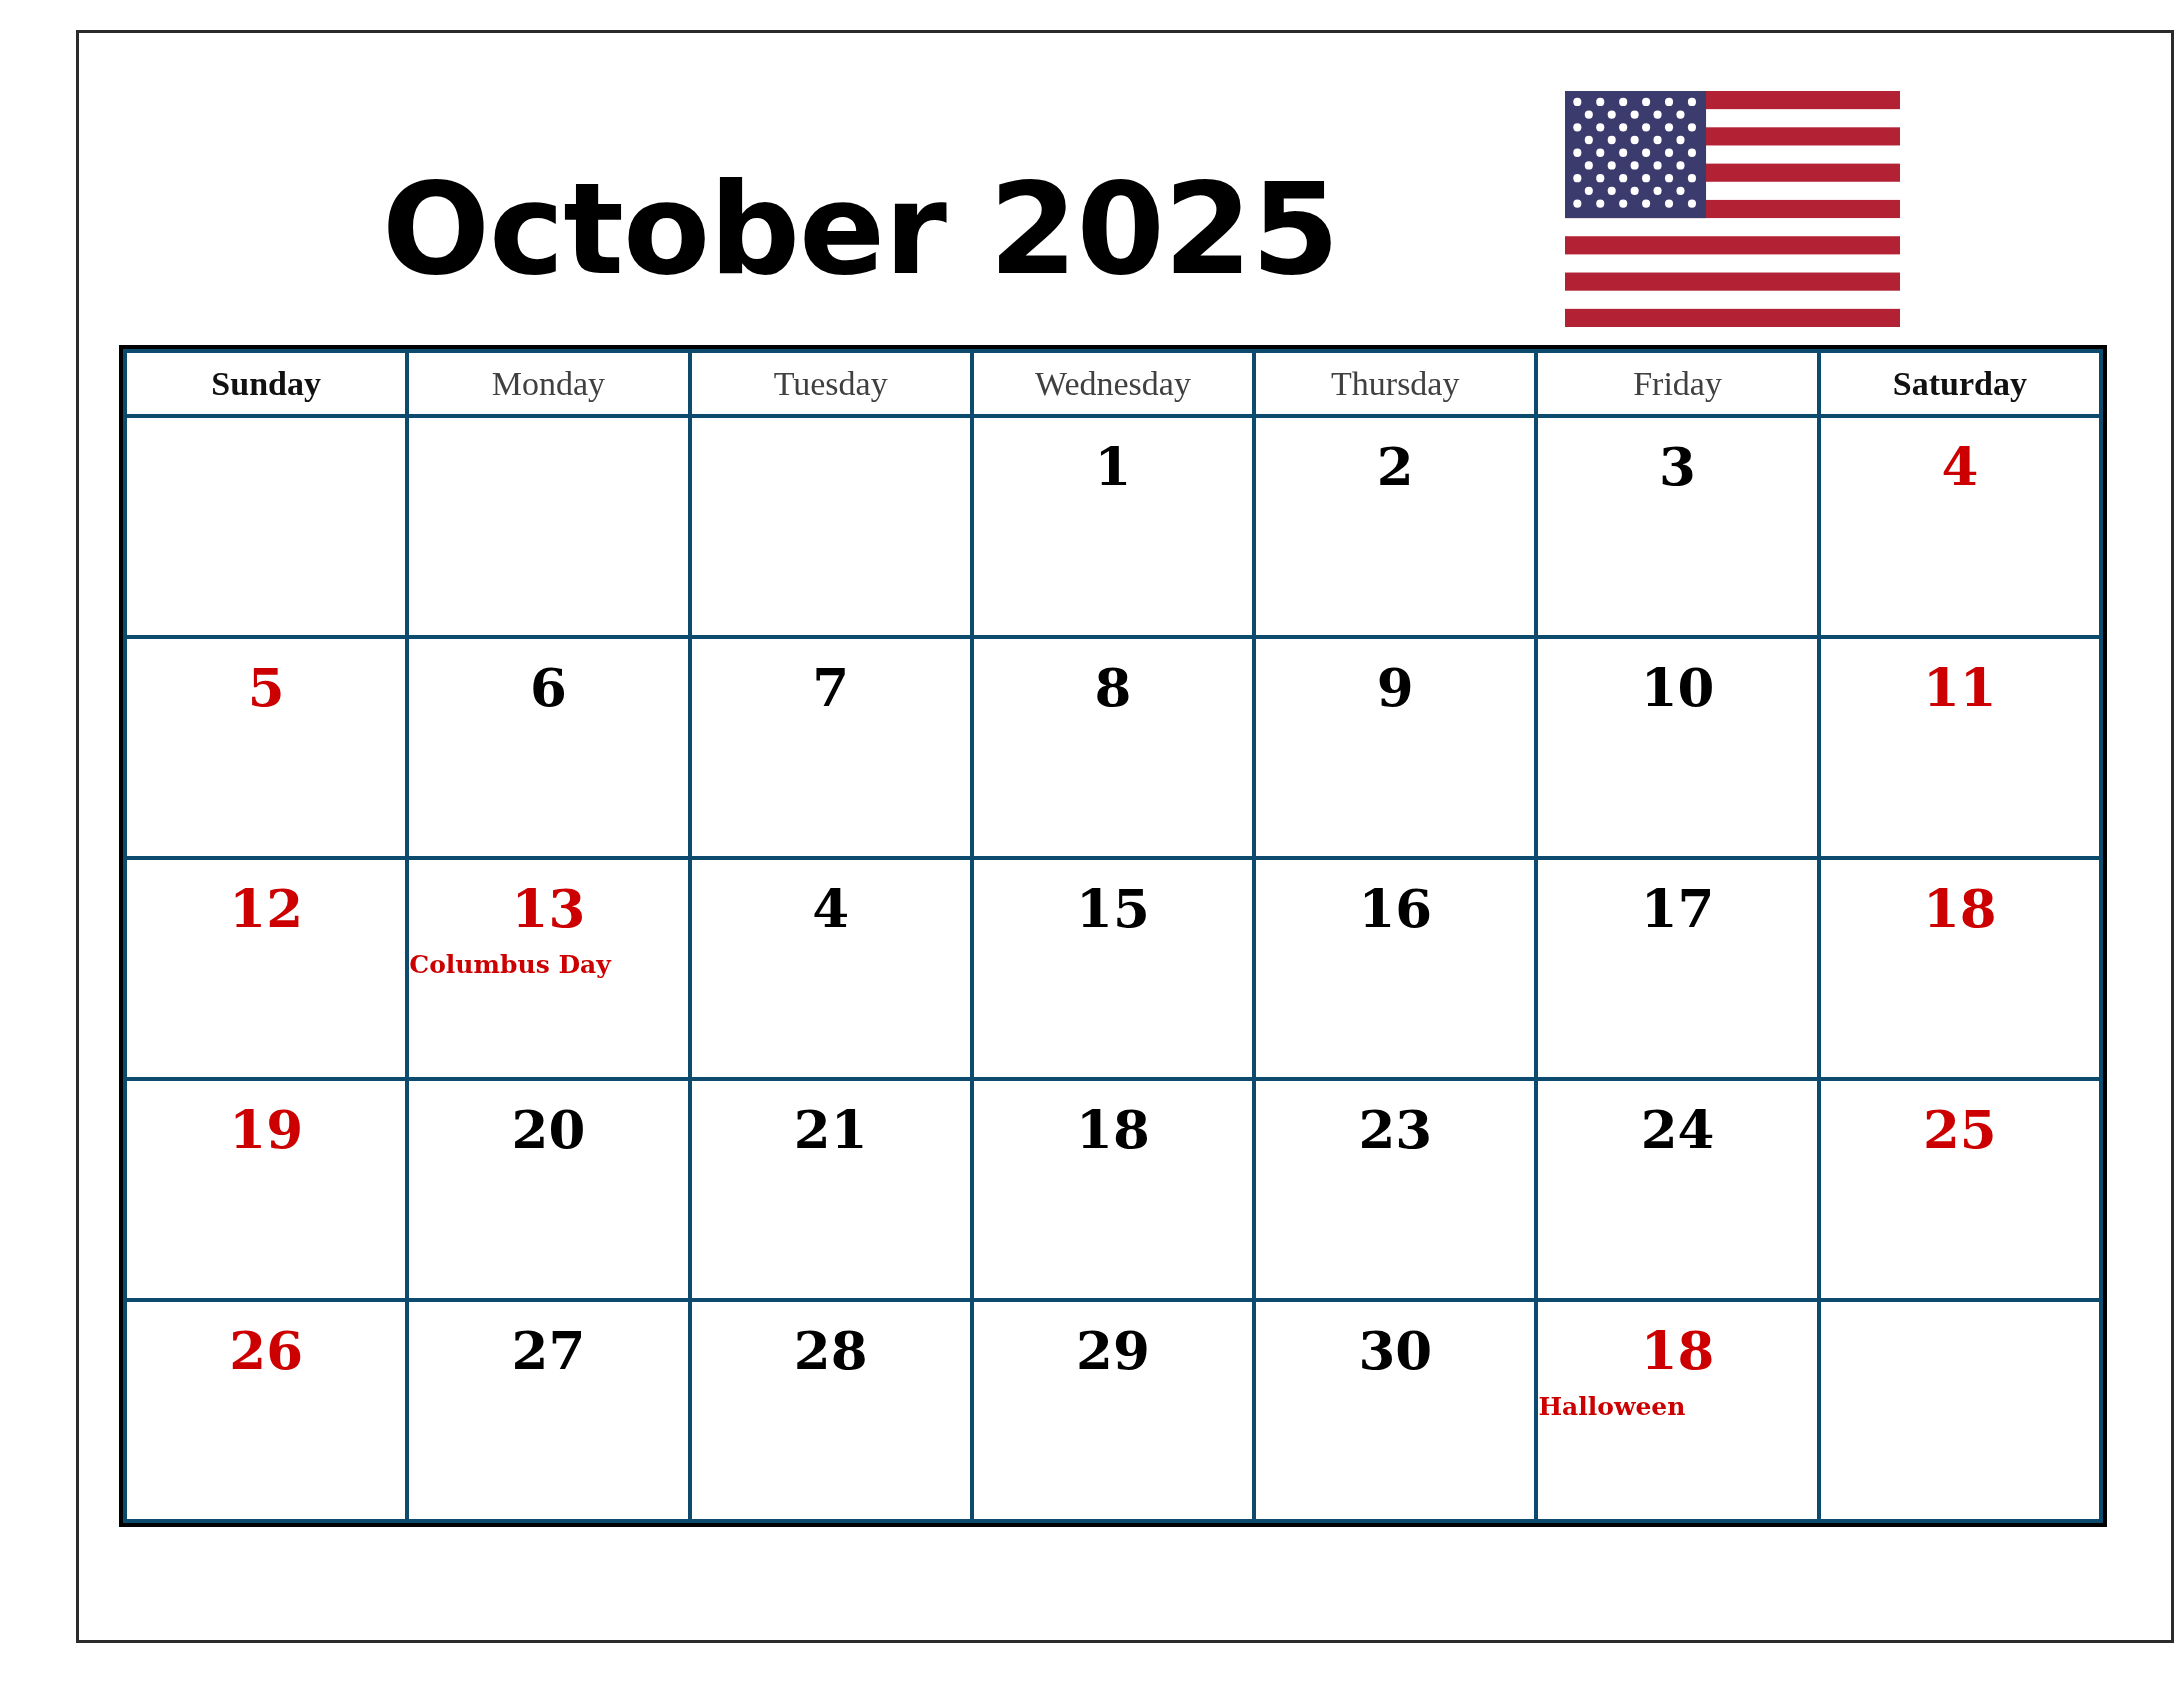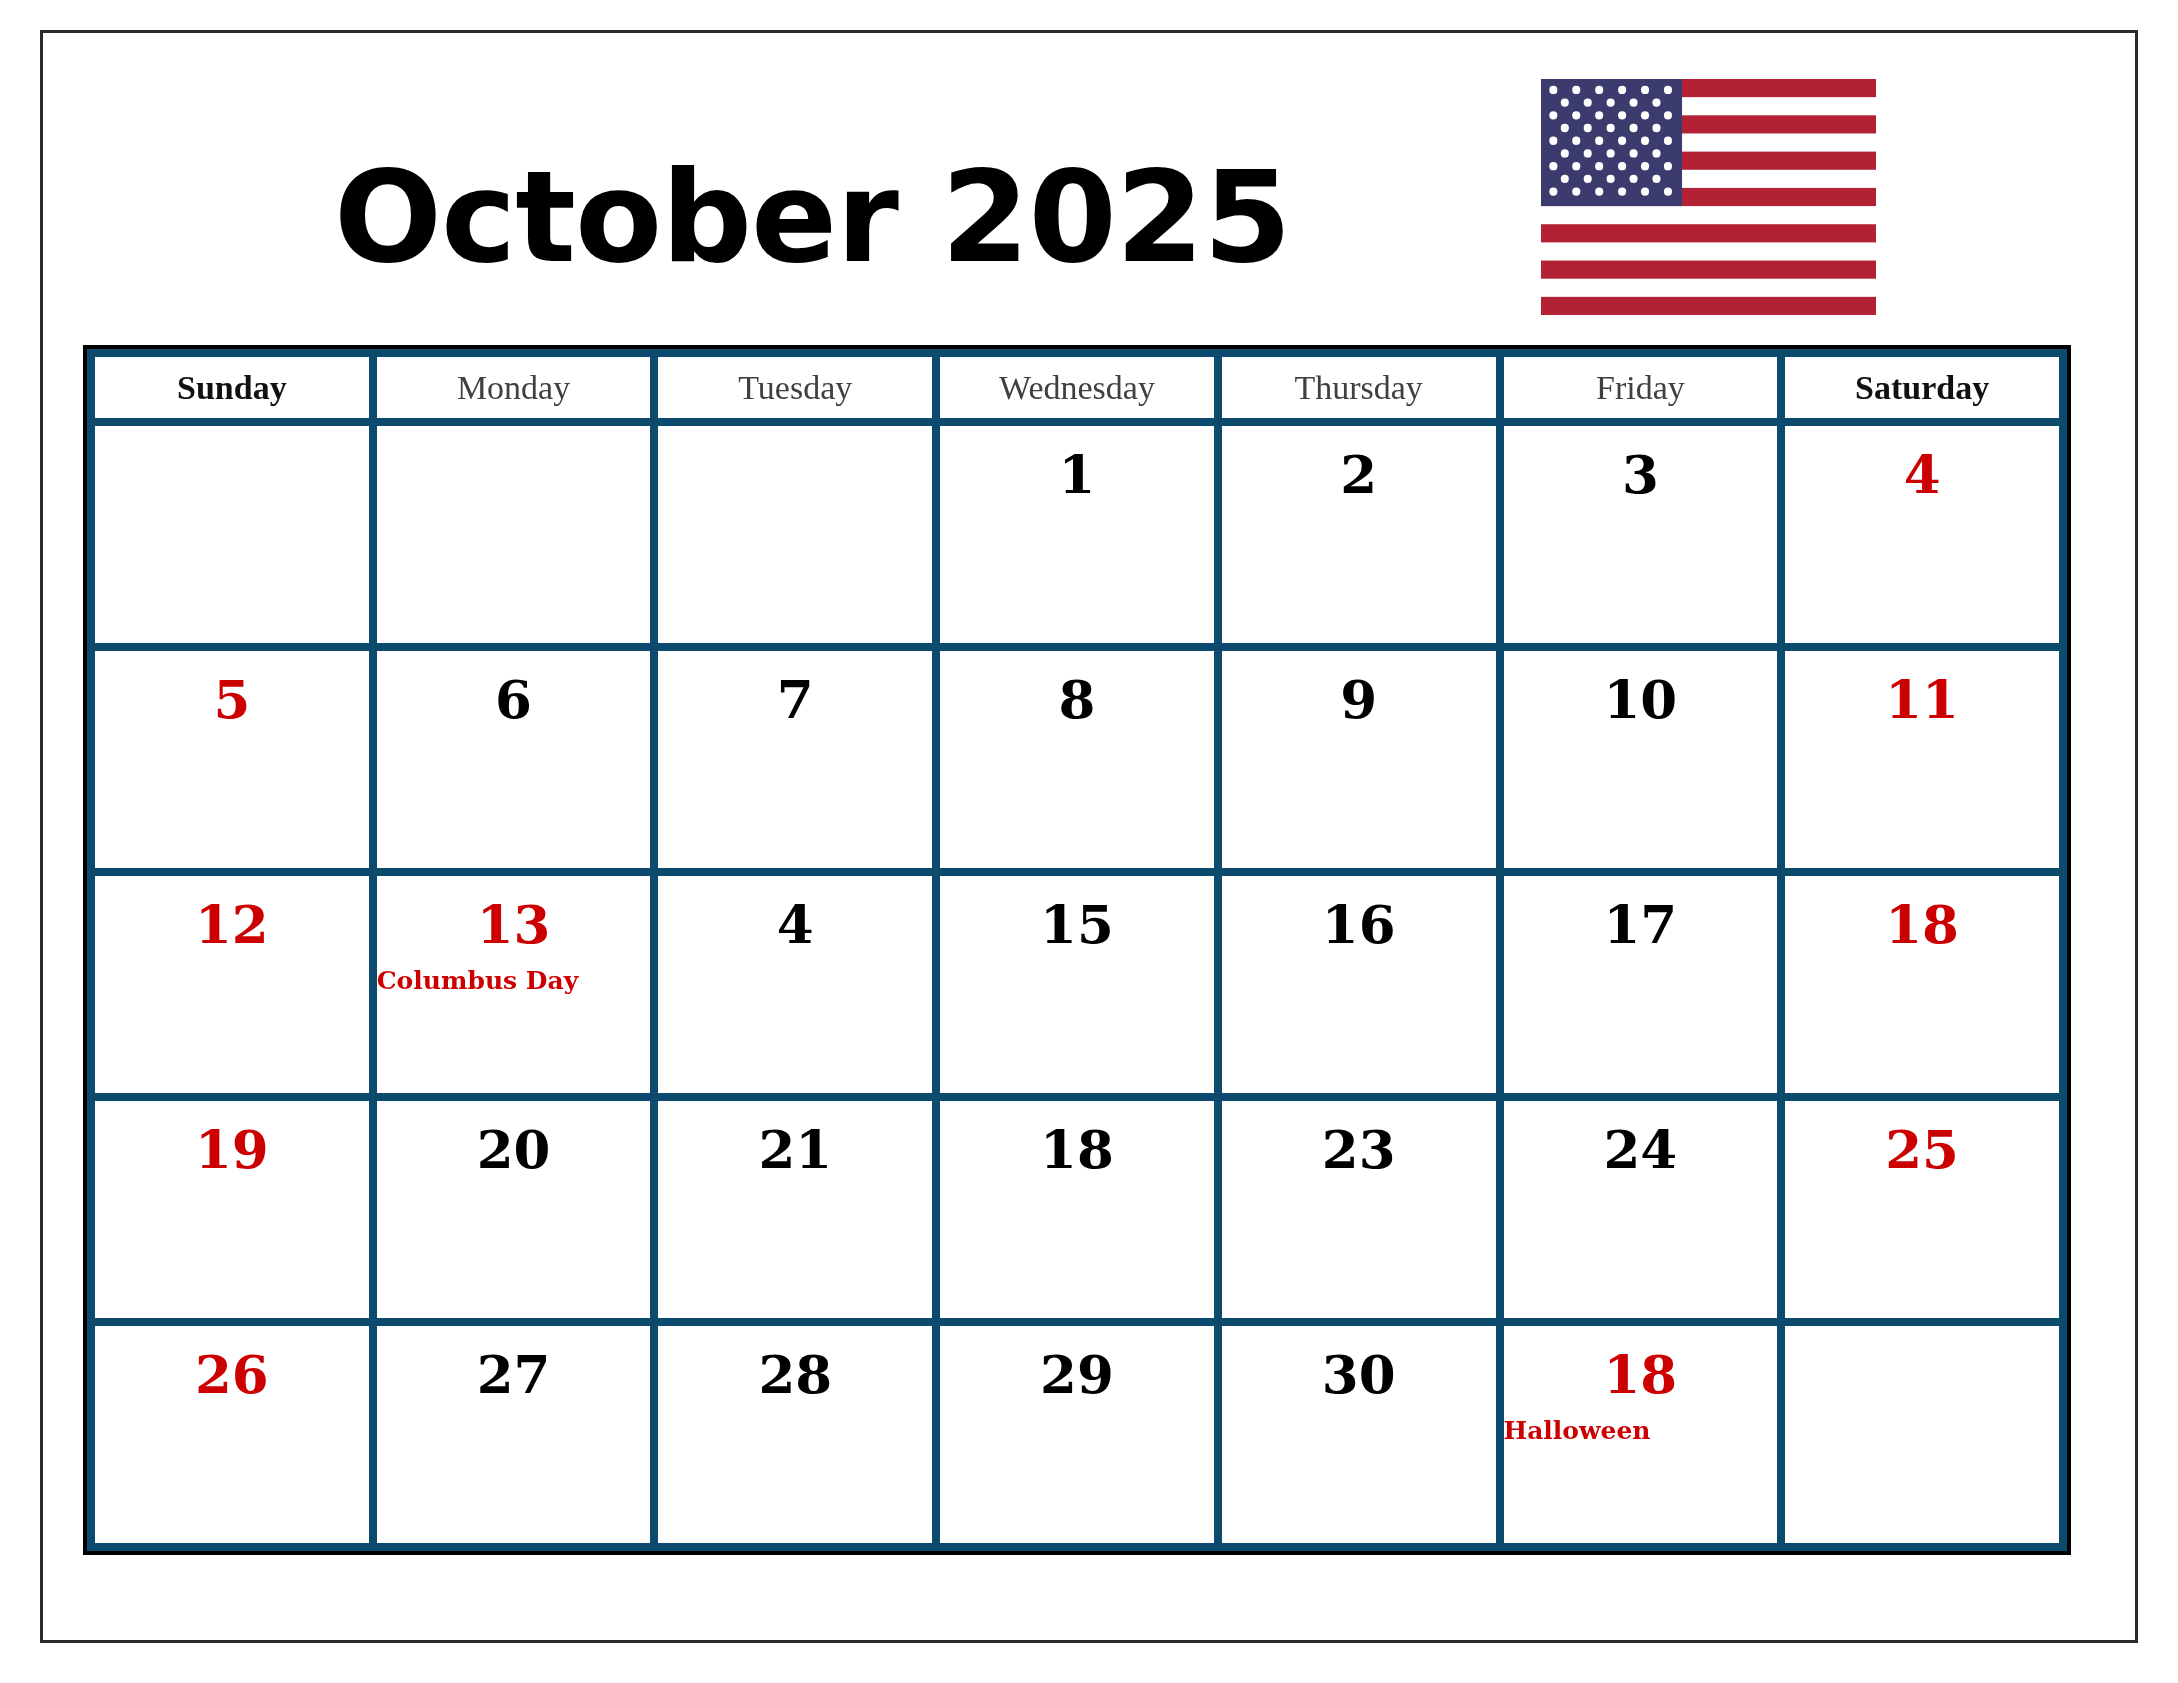--- a/index.html
+++ b/index.html
@@ -21,21 +21,22 @@
     padding: 30px 40px 40px 40px;
     background: #ffffff;
   }
   .sheet {
     position: relative;
     box-sizing: border-box;
     width: 100%;
     height: 100%;
     border: 3px solid #2b2b2b;
     background: #ffffff;
-    padding: 4px;
+    padding: 16px;
+    margin-left: 36px;
   }
   
   .header {
     position: relative;
     height: 297px;
   }
   .title {
     position: absolute;
     left: 287px;
     top: 117px;
@@ -66,21 +67,21 @@
     border: 4px solid #000000;
     border-collapse: collapse;
     background: #ffffff;
   }
   table.cal {
     border-collapse: collapse;
     width: 100%;
     table-layout: fixed;
   }
   table.cal th, table.cal td {
-    border: 8px solid #0c4a6e;
+    border: 4px solid #0c4a6e;
     padding: 0;
     margin: 0;
   }
   table.cal th {
     height: 61px;
     font-family: "Liberation Serif", serif;
     font-weight: 400;
     font-size: 34px;
     color: #404040;
     text-align: center;

